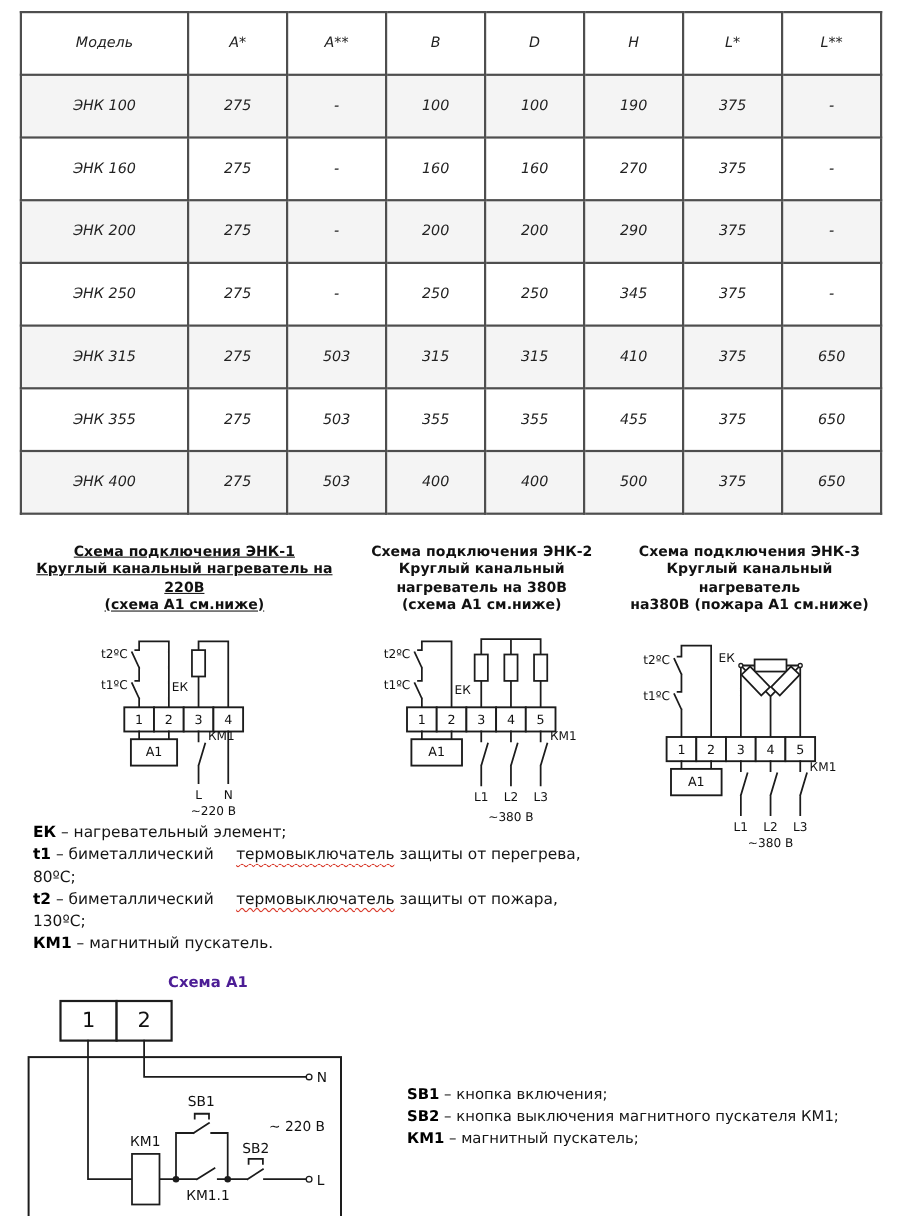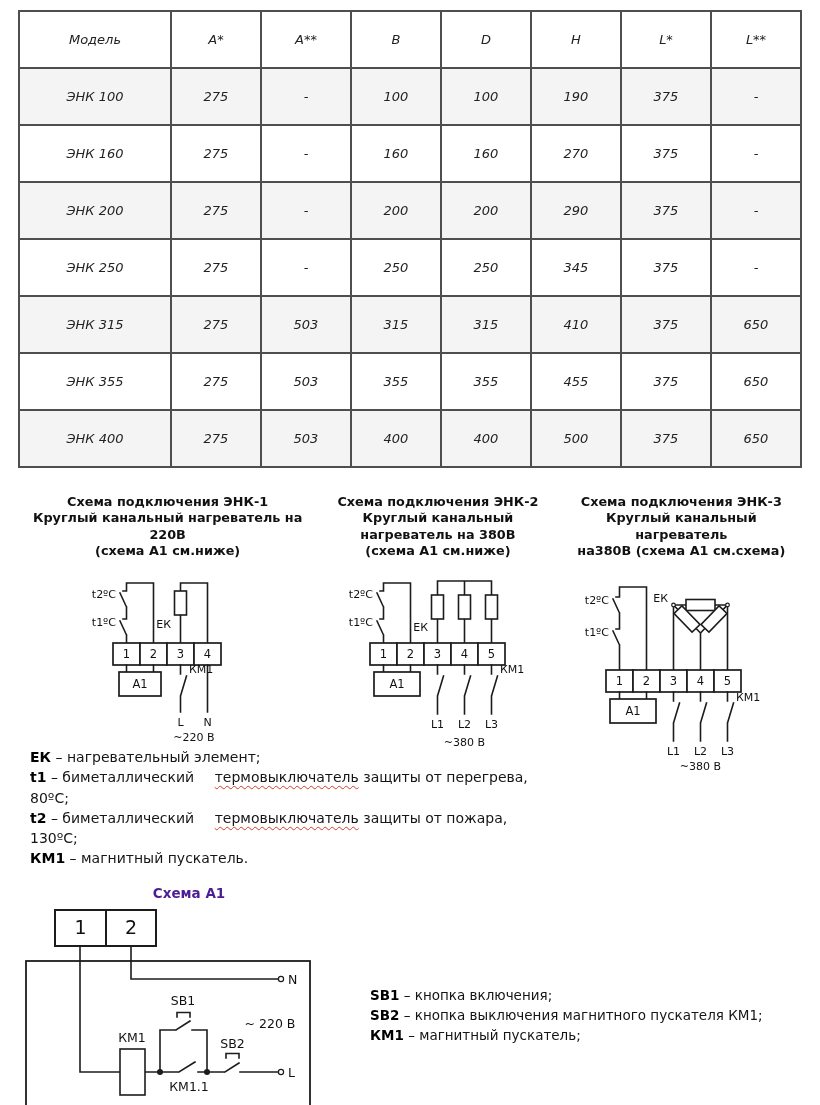--- a/index.html
+++ b/index.html
@@ -8,21 +8,21 @@
 
   
   table.dim{border-collapse:collapse;table-layout:fixed;font-style:italic;}
   table.dim th,table.dim td{
     border:2px solid #4e4e4e;text-align:center;vertical-align:middle;
     font-size:13px;font-weight:400;height:55px;padding:0;color:#222;background:#fff;}
   table.dim tbody tr:nth-child(odd) td{background:#f4f4f4;}
 
   
   .diagrams{display:flex;margin-top:26px;}
-  .dcol1{width:300px;}.dcol2{width:242px;}.dcol3{width:246px;}
+  .dcol1{width:300px;text-decoration:underline;}.dcol2{width:242px;}.dcol3{width:246px;}
   .dtitle{font-weight:bold;font-size:12.8px;line-height:1.27;text-align:center;color:#111;}
   .dcol svg{display:block;margin:6px auto 0;}
   .wire{stroke:#1c1c1c;stroke-width:1.6;fill:none;stroke-linecap:square;}
   .boxln{fill:#fff;stroke:#1c1c1c;stroke-width:1.7;}
   .res{fill:#fff;stroke:#1c1c1c;stroke-width:1.6;}
   .dot{fill:#1c1c1c;stroke:none;}
   .node{fill:#fff;stroke:#1c1c1c;stroke-width:1.2;}
   .slbl{font-family:"DejaVu Sans","Liberation Sans",sans-serif;font-size:11px;fill:#111;}
   .slbl2{font-family:"DejaVu Sans","Liberation Sans",sans-serif;font-size:12.5px;fill:#111;}
   .tnum{font-family:"DejaVu Sans","Liberation Sans",sans-serif;font-size:11.5px;fill:#111;}
@@ -231,21 +231,21 @@
         <text class="slbl" x="134.5" y="163" text-anchor="middle">L2</text>
         <text class="slbl" x="161.5" y="163" text-anchor="middle">L3</text>
         <text class="slbl" x="134.5" y="181" text-anchor="middle">~380 В</text>
       </svg>
     </div>
 
     <div class="dcol dcol3">
       <div class="dtitle">
         <div>Схема подключения ЭНК-3</div>
         <div>Круглый канальный нагреватель</div>
-        <div>на380В (схема А1 см.схема)</div>
+        <div>на380В (пожара А1 см.ниже)</div>
       </div>
       <svg width="210" height="208" viewBox="0 0 210 208">
         <g>
           <path class="wire" d="M43.5 105 V80 M43.5 80 L37 66 M40 64 H43.5 M43.5 64 V48 M43.5 48 L37 34 M40 32 H43.5 M43.5 32 V22 H70.5 V105"></path>
         </g>
         <g>
           <path class="wire" d="M97.5 40 H110 M139 40 H151.5 M97.5 40 L124.5 68 M151.5 40 L124.5 68 M124.5 68 V105 M97.5 40 V105 M151.5 40 V105"></path>
           <rect class="res" x="110" y="34.5" width="29" height="11"></rect>
           <rect class="res" x="-13" y="-5.5" width="26" height="11" transform="translate(111 54) rotate(46)"></rect>
           <rect class="res" x="-13" y="-5.5" width="26" height="11" transform="translate(138 54) rotate(-46)"></rect>

